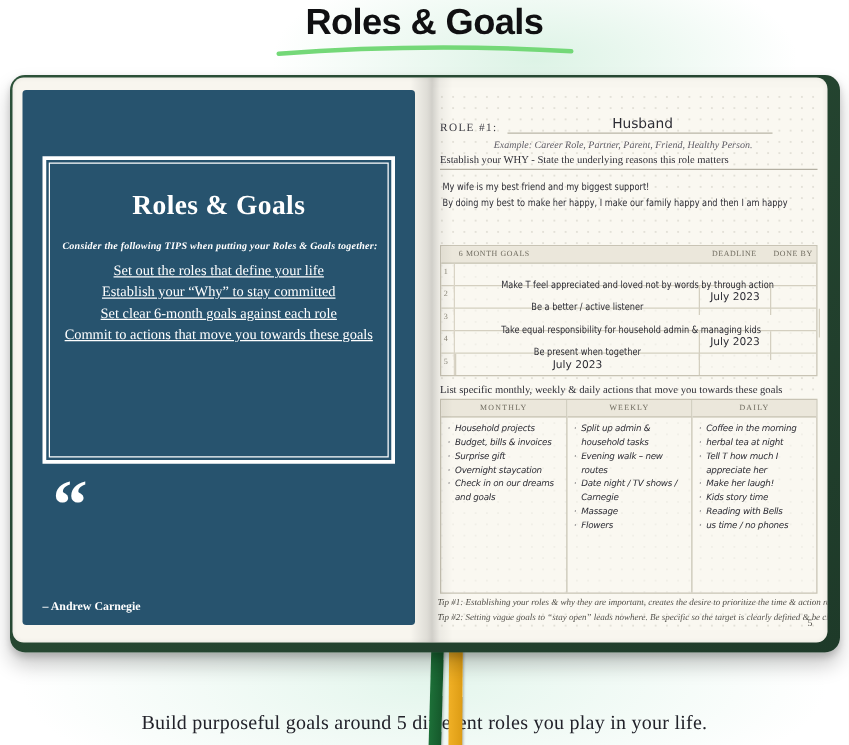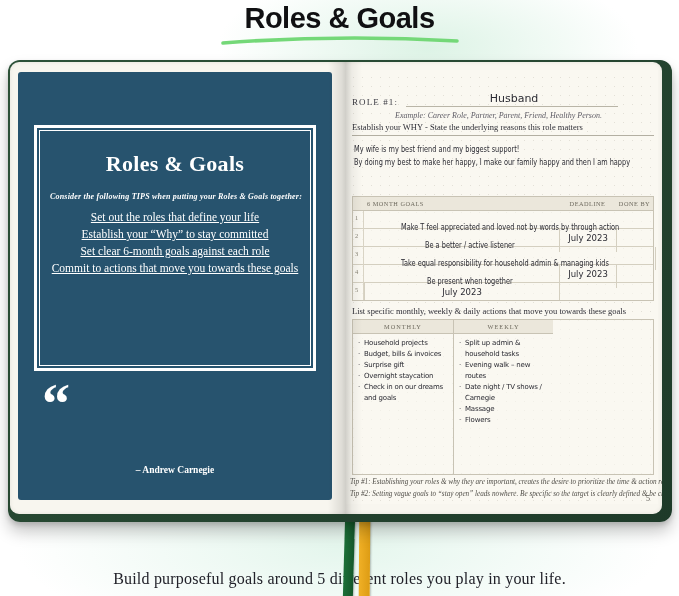--- a/index.html
+++ b/index.html
@@ -48,21 +48,21 @@
     background:#27536e; border-radius:3px; color:#ffffff;
   }
   .frame { position:absolute; left:16px; right:16px; top:53px; height:240px; border:3px solid #ffffff; }
   .frame-inner { position:absolute; inset:2px; border:1px solid #ffffff; text-align:center; }
   .lp-title { margin:20px 0 0 0; font-size:22px; font-weight:700; letter-spacing:.3px; }
   .lp-intro { margin:15px 8px 0 4px; font-size:8px; font-weight:700; font-style:italic; letter-spacing:.2px;text-align:right; }
   .lp-tip   { margin:0 6px; font-size:11.5px; line-height:17px; }
   .lp-tips  { margin-top:8px;text-decoration:underline; }
   .quote-mark { position:absolute; left:24px; top:312px; font-size:56px; line-height:40px; font-weight:700; color:#ffffff; }
   .lp-quote { position:absolute; top:362px; left:26px; right:26px; margin:0; text-align:center; font-style:italic; font-size:9.5px; line-height:12.5px; color:#f3f6f8; }
-  .lp-attr  { position:absolute; top:393px; left:0; width:100%; margin:0; text-align:center; font-weight:700; font-size:9.5px; }
+  .lp-attr  { position:absolute; top:393px; left:0; width:100%; margin:16px; text-align:left; font-weight:700; font-size:9.5px; }
   
   .right-page {
     position:absolute; left:336px; top:8px; width:312px; height:434px; z-index:4;
     background-color:#faf8f1;
     background-image:radial-gradient(circle, rgba(110,105,85,.16) 0.8px, rgba(0,0,0,0) 1px);
     background-size:9px 9px; background-position:3px 3px;
     color:#2e2e35;
   }
   .hand { font-family:"DejaVu Sans", sans-serif; color:#2b2b33;text-align:center; }
   .hand-sm { display:inline-block; font-size:8px; white-space:nowrap; transform:scaleX(.82); transform-origin:0 50%; }
@@ -84,21 +84,21 @@
   .gt-goal { padding:4px 1px 0 3px; overflow:visible;margin-left:34px; }
   .gt-deadline { border-left:1px solid #d4cfc0; text-align:center; padding-top:4px; font-size:8.5px; }
   .gt-done { border-left:1px solid #d4cfc0; }
   
   .actions-intro { position:absolute; top:236px; left:6px; margin:0; font-size:8.5px; color:#2e2e36; }
   .at { position:absolute; top:249px; left:6px; right:4px; height:154px; border:1px solid #c8c3b4; display:grid; grid-template-columns:1fr 1fr 1fr; background:rgba(250,248,241,.6); }
   .at-col { border-left:1px solid #c8c3b4; display:flex; flex-direction:column; }
   .at-col:first-child { border-left:none; }
   .at-head { background:#ebe7db; border-bottom:1px solid #c8c3b4; text-align:center; font-size:6.3px; letter-spacing:1px; color:#6e6a5e; padding:3px 0; }
   .at ul { list-style:none; margin:4px 2px 0 3px; padding:0; }
-  .at li { position:relative; padding-left:8px; font-family:"DejaVu Sans", sans-serif; font-size:7px; line-height:11px; letter-spacing:-.2px; color:#2b2b33; }
+  .at li { position:relative; padding-left:8px; font-family:"DejaVu Sans", sans-serif; font-size:7px; line-height:11px; letter-spacing:-.2px; color:#2b2b33;font-style:italic; }
   .at li::before { content:"·"; position:absolute; left:2px; top:0; }
   .tip1, .tip2 { position:absolute; left:4px; right:2px; margin:0; font-style:italic; font-size:7.2px; color:#514f49; white-space:nowrap; }
   .tip1 { top:408px; } .tip2 { top:420px; }
   .pagenum { position:absolute; top:424px; right:8px; font-size:8px; color:#514f49; }
   
   .caption { position:absolute; bottom:8px; left:0; width:100%; margin:0; text-align:center; font-size:16px; color:#22222a; letter-spacing:.2px; }
 </style>
 </head>
 <body>
 
@@ -197,20 +197,32 @@
         <div class="at-col">
           <div class="at-head">WEEKLY</div>
           <ul>
             <li>Split up admin &amp; household tasks</li>
             <li>Evening walk – new routes</li>
             <li>Date night / TV shows / Carnegie</li>
             <li>Massage</li>
             <li>Flowers</li>
           </ul>
         </div>
+        <div class="at-col">
+          <div class="at-head">DAILY</div>
+          <ul>
+            <li>Coffee in the morning</li>
+            <li>herbal tea at night</li>
+            <li>Tell T how much I appreciate her</li>
+            <li>Make her laugh!</li>
+            <li>Kids story time</li>
+            <li>Reading with Bells</li>
+            <li>us time / no phones</li>
+          </ul>
+        </div>
       </div>
 
       <p class="tip1">Tip #1:  Establishing your roles &amp; why they are important, creates the desire to prioritize the time &amp; action required to grow within each role.</p>
       <p class="tip2">Tip #2:  Setting vague goals to “stay open” leads nowhere. Be specific so the target is clearly defined &amp; be clear on the reasons to pursue them.</p>
       <div class="pagenum">5</div>
     </div>
 
     <div class="spine"></div>
   </div>
 </div>

